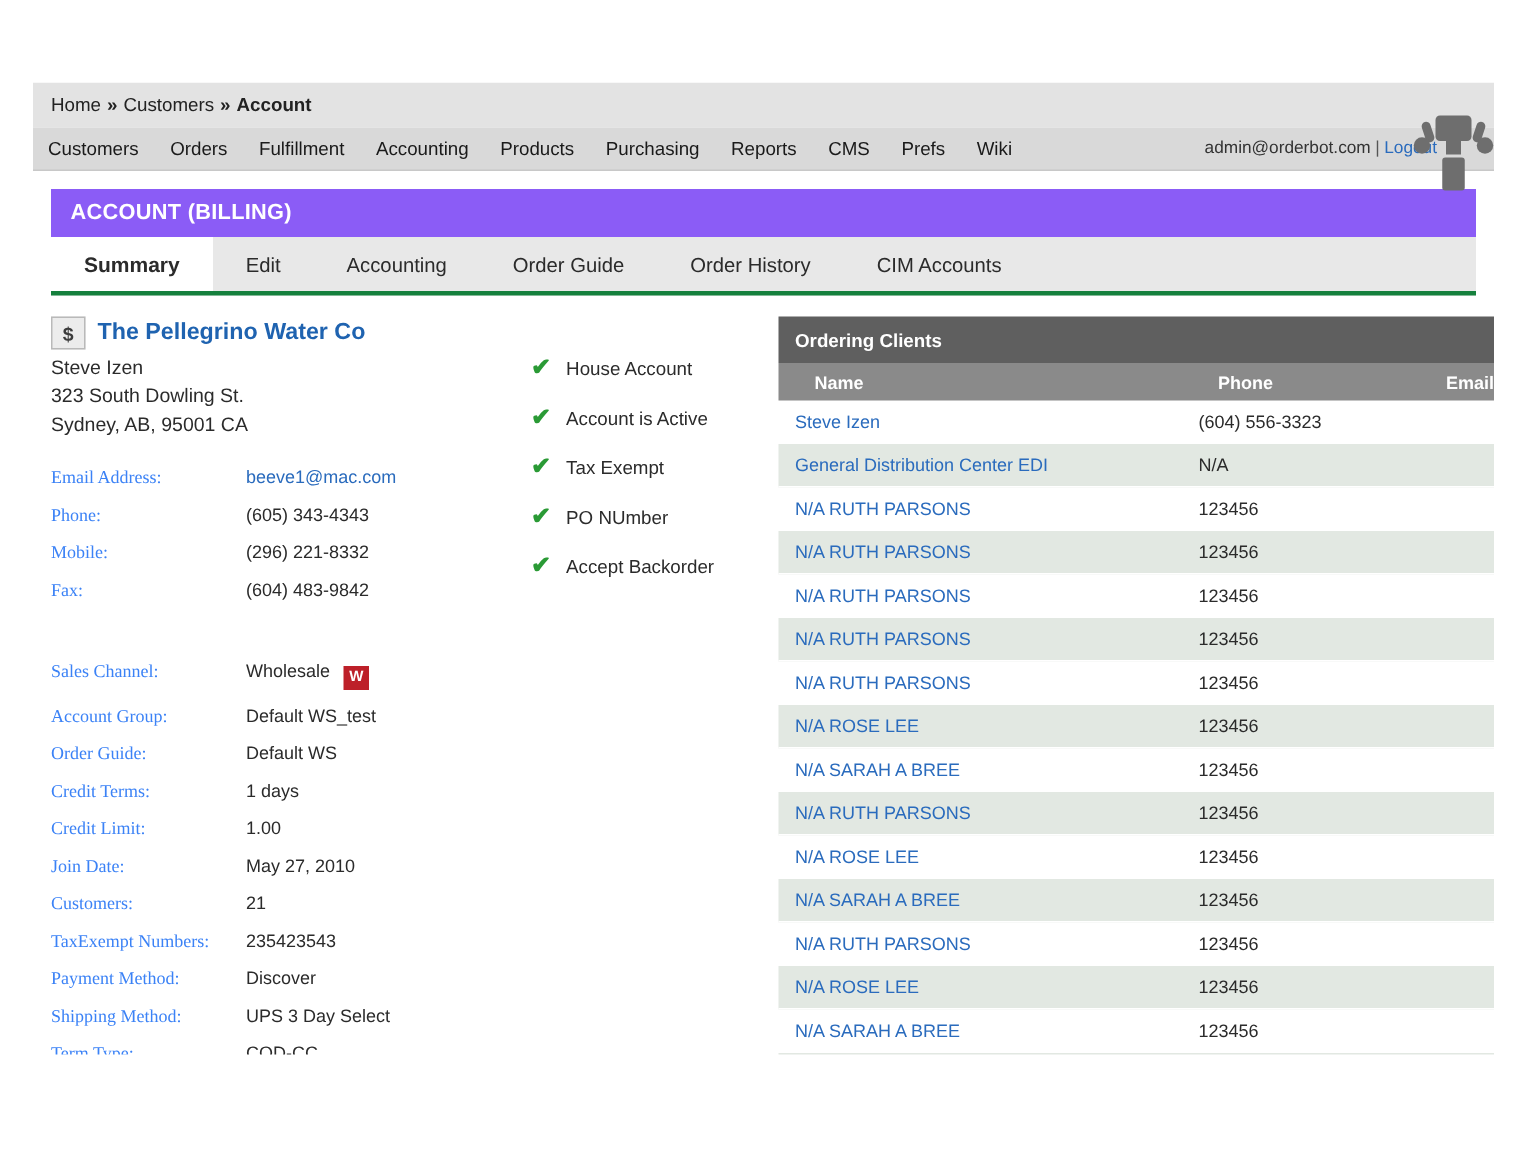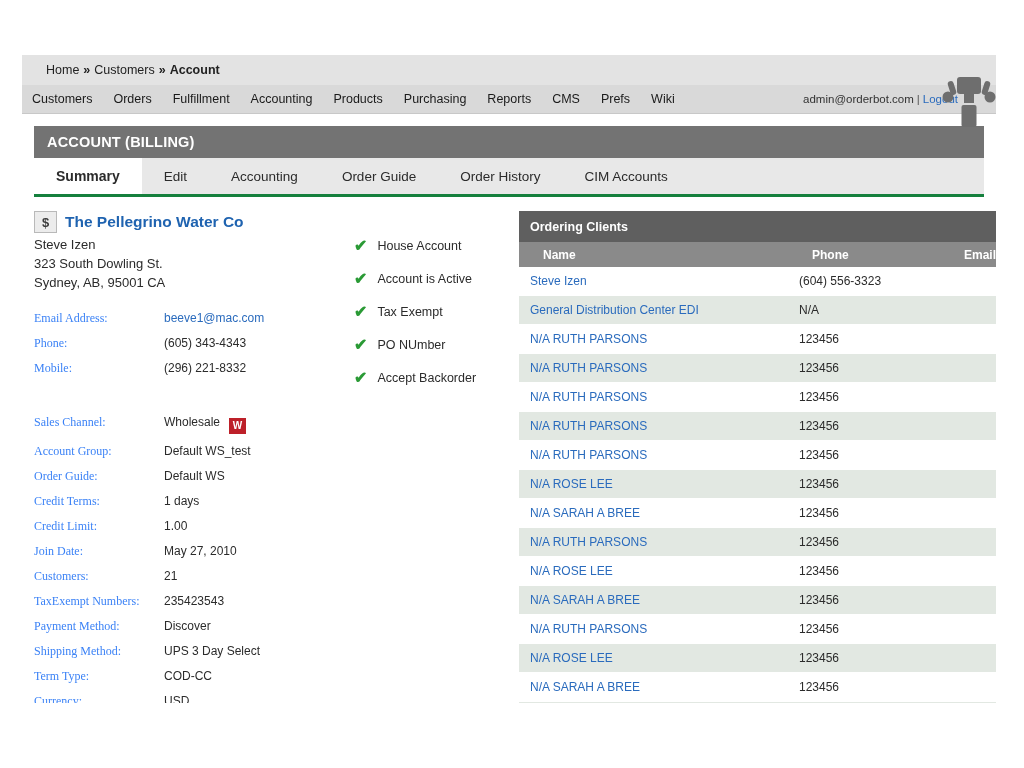--- a/index.html
+++ b/index.html
@@ -8,21 +8,21 @@
     font-family:"Liberation Sans", sans-serif;
     -webkit-font-smoothing:antialiased;
   }
   .page{
     position:absolute;left:22px;top:55px;width:974px;height:648px;
     background:#ffffff;overflow:hidden;
   }
   
   .crumb-bar{
     height:30px;background:#e3e3e3;
-    display:flex;align-items:center;padding-left:24px;
+    display:flex;align-items:center;padding-left:12px;
     font-size:12.5px;color:#222;
   }
   .crumb-sep{font-weight:bold;margin:0 4px;}
   .crumb-cur{font-weight:bold;}
   
   .nav-bar{
     height:28px;background:#d9d9d9;border-bottom:1px solid #c8c8c8;
     display:flex;align-items:center;padding-left:10px;position:relative;
     font-size:12.5px;color:#1a1a1a;
   }
@@ -31,21 +31,21 @@
     position:absolute;right:38px;top:0;height:28px;
     display:flex;align-items:center;font-size:11.5px;color:#333;
   }
   .nav-right .sep{margin:0 3px;color:#555;}
   .nav-right a{color:#2a6bbd;text-decoration:none;}
   
   .robot{position:absolute;right:-6px;top:-12px;width:66px;height:62px;}
   
   .banner-wrap{padding:12px 12px 0 12px;background:#fff;}
   .banner{
-    background:#737373;color:#fff;height:32px;
+    background:#8b5cf6;color:#fff;height:32px;
     display:flex;align-items:center;padding-left:13px;
     font-size:14.5px;font-weight:bold;letter-spacing:.2px;text-align:right;
   }
   
   .tabbar{
     margin:0 12px;background:#e8e8e8;height:36px;
     display:flex;align-items:stretch;border-bottom:3px solid #15803d;
   }
   .tab{
     display:flex;align-items:center;padding:0 22px;
@@ -183,20 +183,24 @@
           <td class="lbl">Email Address:</td>
           <td class="val"><a href="#">beeve1@mac.com</a></td>
         </tr>
         <tr>
           <td class="lbl">Phone:</td>
           <td class="val">(605) 343-4343</td>
         </tr>
         <tr>
           <td class="lbl">Mobile:</td>
           <td class="val">(296) 221-8332</td>
+        </tr>
+        <tr>
+          <td class="lbl">Fax:</td>
+          <td class="val">(604) 483-9842</td>
         </tr>
       </tbody>
         </table>
 
       <div class="gap"></div>
 
       <table class="fields">
           <tbody>
         <tr>
           <td class="lbl">Sales Channel:</td>

